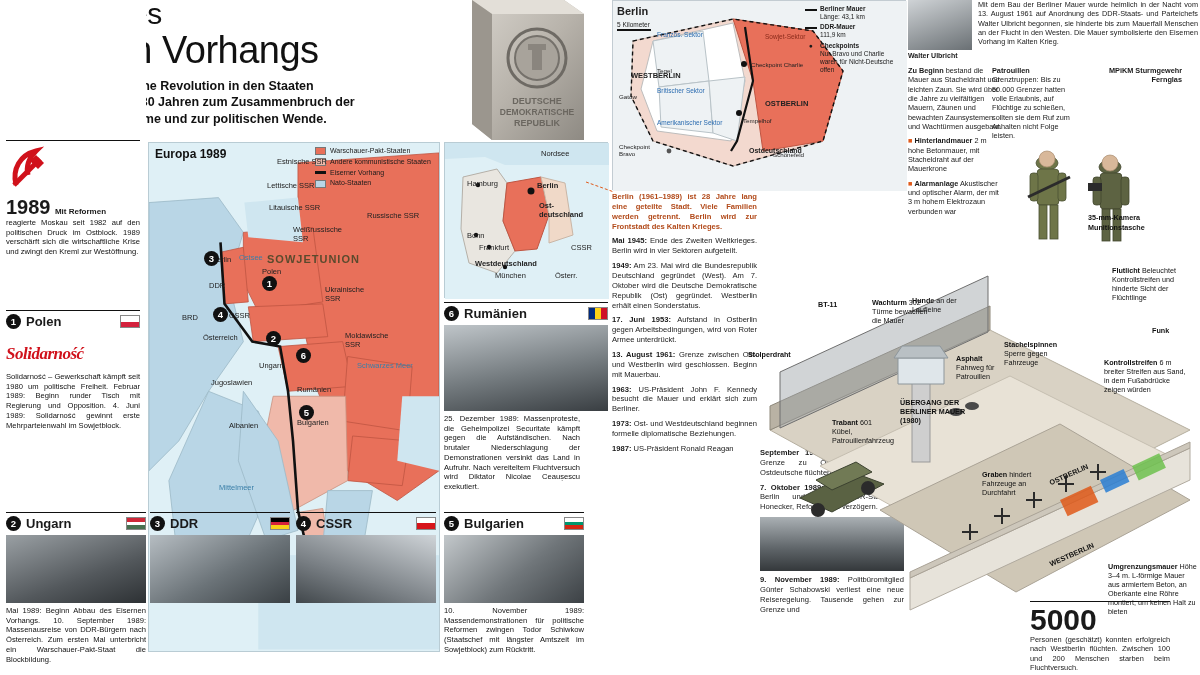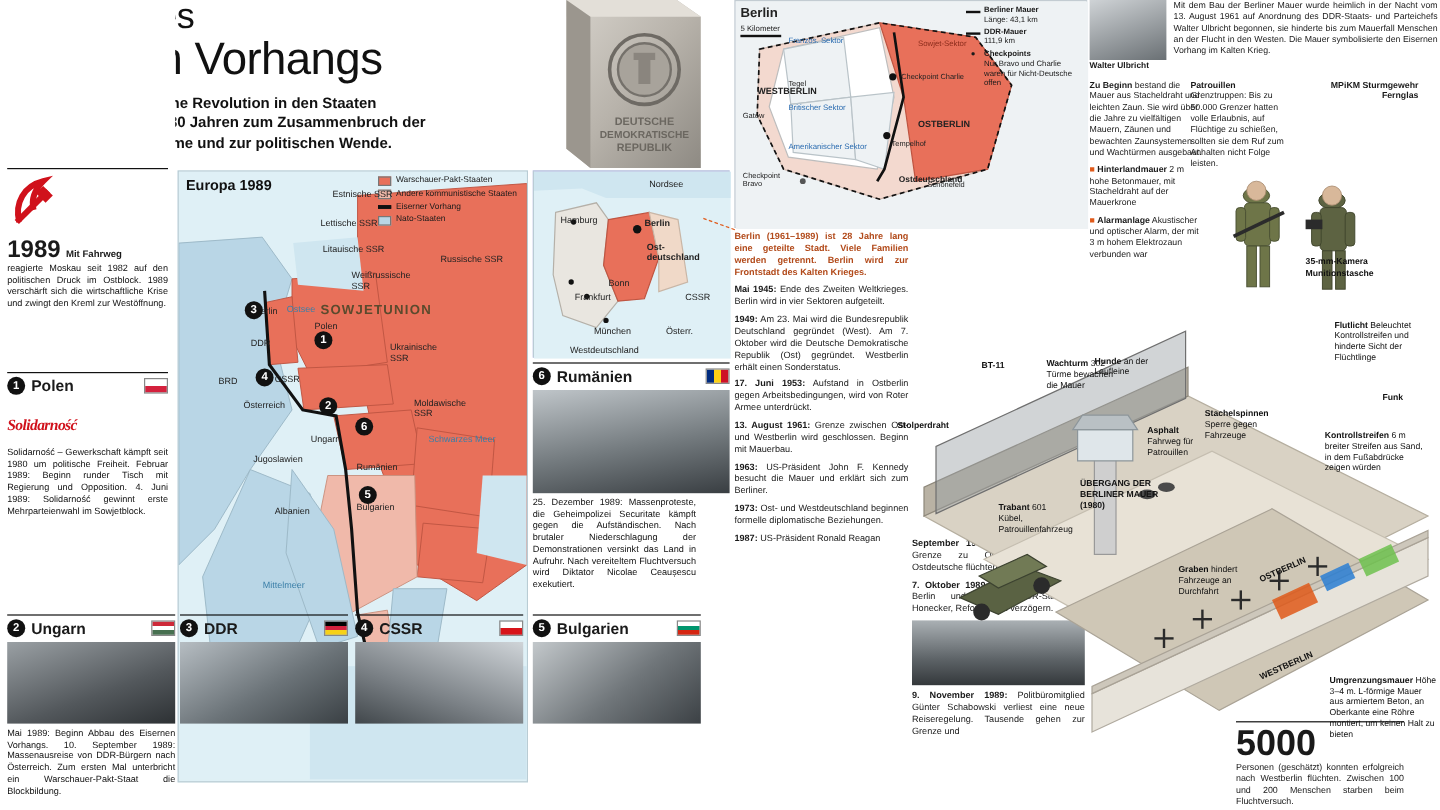--- a/index.html
+++ b/index.html
@@ -28,21 +28,21 @@
   .sb { position:absolute; left:6px; width:134px; }
   .sb-title { font-size:20px; font-weight:bold; line-height:1; }
   .sb-body { font-size:7.6px; line-height:1.28; text-align:justify; color:#111; }
   .num-circle { display:inline-flex; align-items:center; justify-content:center;
     width:15px; height:15px; border-radius:50%; background:#111; color:#fff;
     font-size:9.5px; font-weight:bold; vertical-align:middle; }
   .sec-head { display:flex; align-items:center; gap:5px; border-top:1px solid #111; padding-top:3px; }
   .sec-head .t { font-size:13px; font-weight:bold; }
   .sec-head .fl { margin-left:auto; }
 
-  .soli { font-family:"Liberation Serif", serif; color:#d0111b; font-size:13px; font-weight:bold;
+  .soli { font-family:"Liberation Serif", serif; color:#d0111b; font-size:17px; font-weight:bold;
           font-style:italic; letter-spacing:-0.5px; line-height:1; }
   .photo { background:#8a8f93; position:relative; overflow:hidden; }
   .photo.p1 { background:linear-gradient(160deg,#9aa0a4,#53585c 60%,#2d3134); }
   .photo.p2 { background:linear-gradient(150deg,#b6bdc2,#6b7378 55%,#3a4044); }
   .photo.p3 { background:linear-gradient(200deg,#cfd4d8,#7b8186 60%,#41474b); }
   .photo.p4 { background:linear-gradient(180deg,#aab0b4,#5d6367 60%,#34383b); }
   .photo.p5 { background:linear-gradient(140deg,#c3c8cb,#70767a 55%,#3c4145); }
   .photo.p6 { background:linear-gradient(170deg,#bfc5c9,#737a7e 55%,#393e42); }
 
   
@@ -55,21 +55,21 @@
   .legend .row { display:flex; align-items:center; gap:4px; margin-bottom:2px;}
   .legend .sw { width:11px; height:8px; border:1px solid #777; flex:none;}
   .map-svg { position:absolute; inset:0; }
   .mnum { position:absolute; width:15px; height:15px; border-radius:50%; background:#111; color:#fff;
     font-size:9.5px; font-weight:bold; display:flex; align-items:center; justify-content:center; }
   .mlabel { position:absolute; font-size:7.5px; color:#222; }
   .mlabel.big { font-size:11px; letter-spacing:1px; color:#5b4a2d; font-weight:bold;}
   .mlabel.sea { color:#3b7fa8; }
 
   
-  .ger-inset { position:absolute; left:444px; top:142px; width:164px; height:156px; background:#c4b5fd; border:1px solid #b9ccd4;}
+  .ger-inset { position:absolute; left:444px; top:142px; width:164px; height:156px; background:#0ea5e9; border:1px solid #b9ccd4;}
   .stone { position:absolute; left:444px; top:0; width:164px; height:140px; }
 
   
   .col3 { position:absolute; left:444px; top:302px; width:164px; height:373px; }
 
   
   .bbox { position:absolute; top:512px; width:140px; height:163px; }
 
   
   .berlin-map { position:absolute; left:612px; top:0; width:294px; height:190px; background:#e8eef2; border:1px solid #c3ccd2;}
@@ -118,21 +118,21 @@
       <div class="hr-thin"></div>
       <div style="margin-top:4px;">
         <svg class="hs" viewBox="0 0 46 46">
           <path d="M10 40 C6 24 14 10 30 6 C22 14 20 22 22 30" fill="none" stroke="#d0111b" stroke-width="5"></path>
           <path d="M8 40 L34 14" stroke="#d0111b" stroke-width="5"></path>
           <path d="M30 10 l8 8 -6 6 -8 -8 z" fill="#d0111b"></path>
         </svg>
       </div>
       <div style="margin-top:2px;">
         <span class="sb-title">1989</span>
-        <span style="font-size:8px;font-weight:bold;">Mit Fahrweg</span>
+        <span style="font-size:8px;font-weight:bold;">Mit Reformen</span>
       </div>
       <div class="sb-body">reagierte Moskau seit 1982 auf den politischen Druck im Ostblock. 1989 verschärft sich die wirtschaftliche Krise und zwingt den Kreml zur West­öffnung.</div>
     </div>
 
     <div class="sb" style="top:310px;">
       <div class="sec-head">
         <span class="num-circle">1</span>
         <span class="t">Polen</span>
         <span class="fl flag" style="background:linear-gradient(#ffffff 0 50%,#d4213d 50% 100%);"></span>
       </div>
@@ -275,22 +275,22 @@
       <circle cx="33" cy="42" r="2.2" fill="#111"></circle>
       <circle cx="31" cy="92" r="2.2" fill="#111"></circle>
       <circle cx="44" cy="104" r="2.2" fill="#111"></circle>
       <circle cx="60" cy="124" r="2.2" fill="#111"></circle>
       <path d="M0 0 L164 0 L164 22 L60 22 L40 14 L0 16 Z" fill="#cfe6f0"></path>
     </svg>
     <div class="mlabel" style="left:96px;top:6px;">Nordsee</div>
     <div class="mlabel" style="left:22px;top:36px;">Hamburg</div>
     <div class="mlabel bold" style="left:92px;top:38px;font-weight:bold;">Berlin</div>
     <div class="mlabel" style="left:94px;top:58px;width:48px;font-weight:bold;">Ost-deutschland</div>
-    <div class="mlabel" style="left:30px;top:116px;width:60px;font-weight:normal;margin-top:28px;">Westdeutschland</div>
-    <div class="mlabel" style="left:22px;top:88px;margin-left:40px;">Bonn</div>
+    <div class="mlabel" style="left:30px;top:116px;width:60px;font-weight:bold;">Westdeutschland</div>
+    <div class="mlabel" style="left:22px;top:88px;">Bonn</div>
     <div class="mlabel" style="left:34px;top:100px;">Frankfurt</div>
     <div class="mlabel" style="left:50px;top:128px;">München</div>
     <div class="mlabel" style="left:110px;top:128px;">Österr.</div>
     <div class="mlabel" style="left:126px;top:100px;">CSSR</div>
   </div>
 
   <svg style="position:absolute;left:586px;top:180px;width:30px;height:20px;">
     <line x1="0" y1="2" x2="28" y2="12" stroke="#e05a1a" stroke-width="1" stroke-dasharray="3 2"></line>
   </svg>
 
@@ -322,20 +322,21 @@
     <div class="photo p3" style="height:68px;margin-top:4px;"></div>
   </div>
 
   <div class="bbox" style="left:444px;width:140px;top:512px;">
     <div class="sec-head">
       <span class="num-circle">5</span>
       <span class="t">Bulgarien</span>
       <span class="fl flag" style="background:linear-gradient(#fff 0 33%,#00966e 33% 66%,#d62612 66% 100%);"></span>
     </div>
     <div class="photo p5" style="height:68px;margin-top:4px;"></div>
+    <div class="sb-body" style="margin-top:3px;">10. November 1989: Massendemonstrationen für politische Reformen zwingen Todor Schiwkow (Staatschef mit längster Amtszeit im Sowjetblock) zum Rücktritt.</div>
   </div>
 
   <div class="berlin-map">
     <svg viewBox="0 0 294 190" width="294" height="190">
       <rect width="294" height="190" fill="#eef2f4"></rect>
       <path d="M20 40 L120 18 L200 30 L230 70 L210 140 L120 165 L40 140 L18 95 Z" fill="#f3d9cf" stroke="#cfb7ad"></path>
       <path d="M120 18 L200 30 L230 70 L210 140 L150 150 L140 80 Z" fill="#e8705a" stroke="#bf5542"></path>
       <path d="M40 40 L120 22 L132 80 L118 140 L44 130 L28 88 Z" fill="#ffffff" stroke="#bdbdbd"></path>
       <path d="M40 40 L90 30 L96 80 L46 86 Z" fill="#eef2f4" stroke="#b9c3c8"></path>
       <path d="M46 86 L96 80 L100 132 L48 126 Z" fill="#eef2f4" stroke="#b9c3c8"></path>

